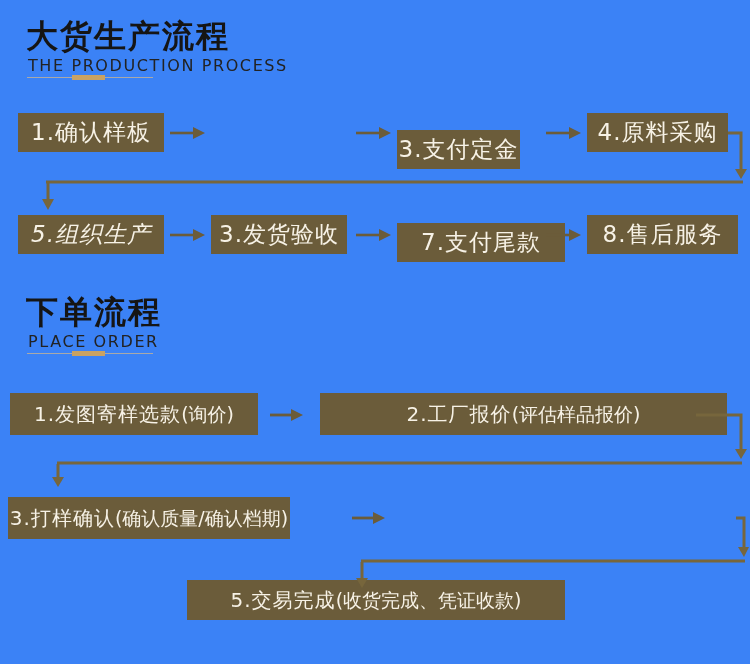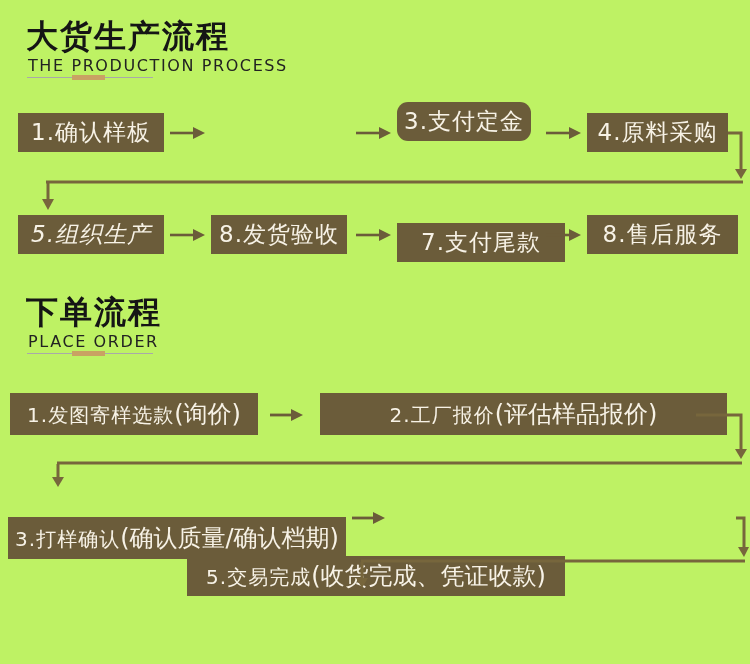--- a/index.html
+++ b/index.html
@@ -1,19 +1,19 @@
 <!DOCTYPE html>
 <html><head>
 <meta charset="utf-8">
 <style>
   html,body{margin:0;padding:0;background:#ffffff;}
   #canvas{
     position:relative;
     width:750px;height:664px;
-    background:#bef264;
+    background:#3b82f6;
     overflow:hidden;
     font-family:"DejaVu Sans","Liberation Sans",sans-serif;
   }
   .sec-title{
     position:absolute;
     font-size:32px;
     font-weight:bold;
     color:#151515;
     letter-spacing:2px;
     line-height:1;
@@ -53,59 +53,59 @@
   .obox{
     position:absolute;
     height:42px;
     background:#6b5c3a;
     color:#f7f2e6;
     line-height:42px;
     text-align:center;
     white-space:nowrap;
   }
   .obox .main{font-size:20px;letter-spacing:1px;}
-  .obox .note{font-size:24px;letter-spacing:0;}
+  .obox .note{font-size:19px;letter-spacing:0;}
   svg.overlay{position:absolute;left:0;top:0;}
 </style>
 </head>
 <body>
 
 <div id="canvas">
 
   <div class="sec-title" style="left:26px;top:20px;">大货生产流程</div>
   <div class="sec-sub" style="left:28px;top:58px;">THE PRODUCTION PROCESS</div>
   <div class="deco-line" style="left:27px;top:77px;"></div>
   <div class="deco-gold" style="left:72px;top:75px;"></div>
 
   <div class="pbox" style="left:18px;top:113px;width:146px;">1.确认样板</div>
-  <div class="pbox" style="left:397px;top:102px;width:134px;border-radius:11px;">3.支付定金</div>
+  <div class="pbox" style="left:397px;top:130px;width:123px;">3.支付定金</div>
   <div class="pbox" style="left:587px;top:113px;width:141px;">4.原料采购</div>
 
   <div class="pbox" style="left:18px;top:215px;width:146px;font-style:italic;">5.组织生产</div>
-  <div class="pbox" style="left:211px;top:215px;width:136px;">8.发货验收</div>
+  <div class="pbox" style="left:211px;top:215px;width:136px;">3.发货验收</div>
   <div class="pbox" style="left:397px;top:223px;width:168px;">7.支付尾款</div>
   <div class="pbox" style="left:587px;top:215px;width:151px;">8.售后服务</div>
 
   <div class="sec-title" style="left:26px;top:296px;">下单流程</div>
   <div class="sec-sub" style="left:28px;top:334px;">PLACE ORDER</div>
   <div class="deco-line" style="left:27px;top:353px;"></div>
   <div class="deco-gold" style="left:72px;top:351px;"></div>
 
   <div class="obox" style="left:10px;top:393px;width:248px;">
     <span class="main">1.发图寄样选款</span><span class="note">(询价)</span>
   </div>
   <div class="obox" style="left:320px;top:393px;width:407px;">
     <span class="main">2.工厂报价</span><span class="note">(评估样品报价)</span>
   </div>
 
-  <div class="obox" style="left:8px;top:517px;width:338px;">
+  <div class="obox" style="left:8px;top:497px;width:282px;">
     <span class="main">3.打样确认</span><span class="note">(确认质量/确认档期)</span>
   </div>
 
-  <div class="obox" style="left:187px;top:556px;width:378px;height:40px;line-height:40px;">
+  <div class="obox" style="left:187px;top:580px;width:378px;height:40px;line-height:40px;">
     <span class="main">5.交易完成</span><span class="note">(收货完成、凭证收款)</span>
   </div>
 
   <svg class="overlay" width="750" height="664" viewBox="0 0 750 664">
 
     <g stroke="#6b5c3a" fill="#6b5c3a">
       <line x1="170" y1="133" x2="194" y2="133" stroke-width="2.6"></line>
       <polygon points="193,127 193,139 205,133" stroke="none"></polygon>
       <line x1="356" y1="133" x2="380" y2="133" stroke-width="2.6"></line>
       <polygon points="379,127 379,139 391,133" stroke="none"></polygon>

